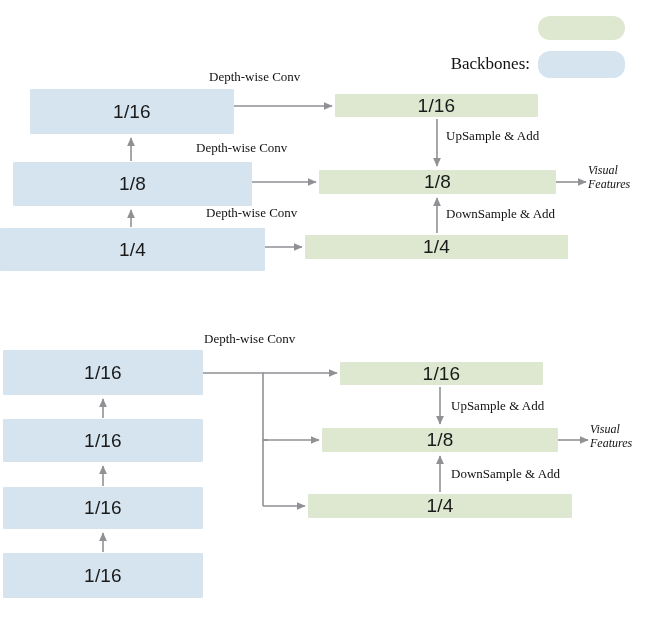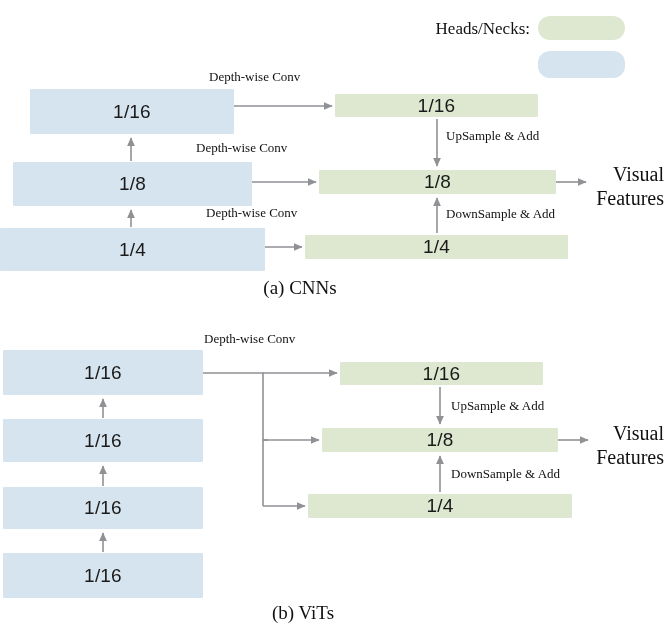--- a/index.html
+++ b/index.html
@@ -47,43 +47,44 @@
   }
   .caption {
     position: absolute;
     font-size: 19px;
     color: #111111;
     white-space: nowrap;
     text-align: center;
   }
   .out-label {
     position: absolute;
-    font-size: 20px;
+    font-size: 12px;
     color: #111111;
-    text-align: right;
+    text-align: left;
     line-height: 1.18;
     white-space: nowrap;
+    font-style: italic;
   }
   svg.wires {
     position: absolute;
     left: 0;
     top: 0;
     width: 664px;
     height: 644px;
     pointer-events: none;
   }
 </style>
 </head>
 <body>
 
 <div id="canvas">
 
-  <div class="legend-label" style="left:380px; top:19px; width:150px;">Heads/Necks:</div>
   <div class="legend-chip" style="left:538px; top:16px; width:87px; height:24px; background:#dee8d1;"></div>
 
+  <div class="legend-label" style="left:380px; top:54px; width:150px;">Backbones:</div>
   <div class="legend-chip" style="left:538px; top:51px; width:87px; height:27px; background:#d6e4ef;"></div>
 
   <div class="box blue" style="left:30px; top:89px; width:204px; height:45px;">1/16</div>
   <div class="box blue" style="left:13px; top:162px; width:239px; height:44px;">1/8</div>
   <div class="box blue" style="left:0px; top:228px; width:265px; height:43px;">1/4</div>
 
   <div class="box green" style="left:335px; top:94px; width:203px; height:23px;">1/16</div>
   <div class="box green" style="left:319px; top:170px; width:237px; height:24px;">1/8</div>
   <div class="box green" style="left:305px; top:235px; width:263px; height:24px;">1/4</div>
 
@@ -92,42 +93,40 @@
   <div class="edge-label" style="left:206px; top:205px;">Depth-wise Conv</div>
 
   <div class="edge-label" style="left:446px; top:128px;">UpSample &amp; Add</div>
   <div class="edge-label" style="left:446px; top:206px;">DownSample &amp; Add</div>
 
   <div class="out-label" style="left:588px; top:163px; width:76px;">
     <div>Visual</div>
     <div>Features</div>
   </div>
 
-  <div class="caption" style="left:235px; top:277px; width:130px;">(a) CNNs</div>
 
   <div class="box blue" style="left:3px; top:350px; width:200px; height:45px;">1/16</div>
   <div class="box blue" style="left:3px; top:419px; width:200px; height:43px;">1/16</div>
   <div class="box blue" style="left:3px; top:487px; width:200px; height:42px;">1/16</div>
   <div class="box blue" style="left:3px; top:553px; width:200px; height:45px;">1/16</div>
 
   <div class="box green" style="left:340px; top:362px; width:203px; height:23px;">1/16</div>
   <div class="box green" style="left:322px; top:428px; width:236px; height:24px;">1/8</div>
   <div class="box green" style="left:308px; top:494px; width:264px; height:24px;">1/4</div>
 
   <div class="edge-label" style="left:204px; top:331px;">Depth-wise Conv</div>
 
   <div class="edge-label" style="left:451px; top:398px;">UpSample &amp; Add</div>
   <div class="edge-label" style="left:451px; top:466px;">DownSample &amp; Add</div>
 
   <div class="out-label" style="left:590px; top:422px; width:74px;">
     <div>Visual</div>
     <div>Features</div>
   </div>
 
-  <div class="caption" style="left:238px; top:602px; width:130px;">(b) ViTs</div>
 
   <svg class="wires" viewBox="0 0 664 644" xmlns="http://www.w3.org/2000/svg">
     <defs>
       <marker id="ah" markerWidth="9" markerHeight="8" refX="8.3" refY="4" orient="auto" markerUnits="userSpaceOnUse">
         <path d="M0,0 L9,4 L0,8 z" fill="#8f9194"></path>
       </marker>
     </defs>
     <g stroke="#8f9194" stroke-width="1.6" fill="none" marker-end="url(#ah)">
 
       <path d="M234,106 L332,106"></path>

